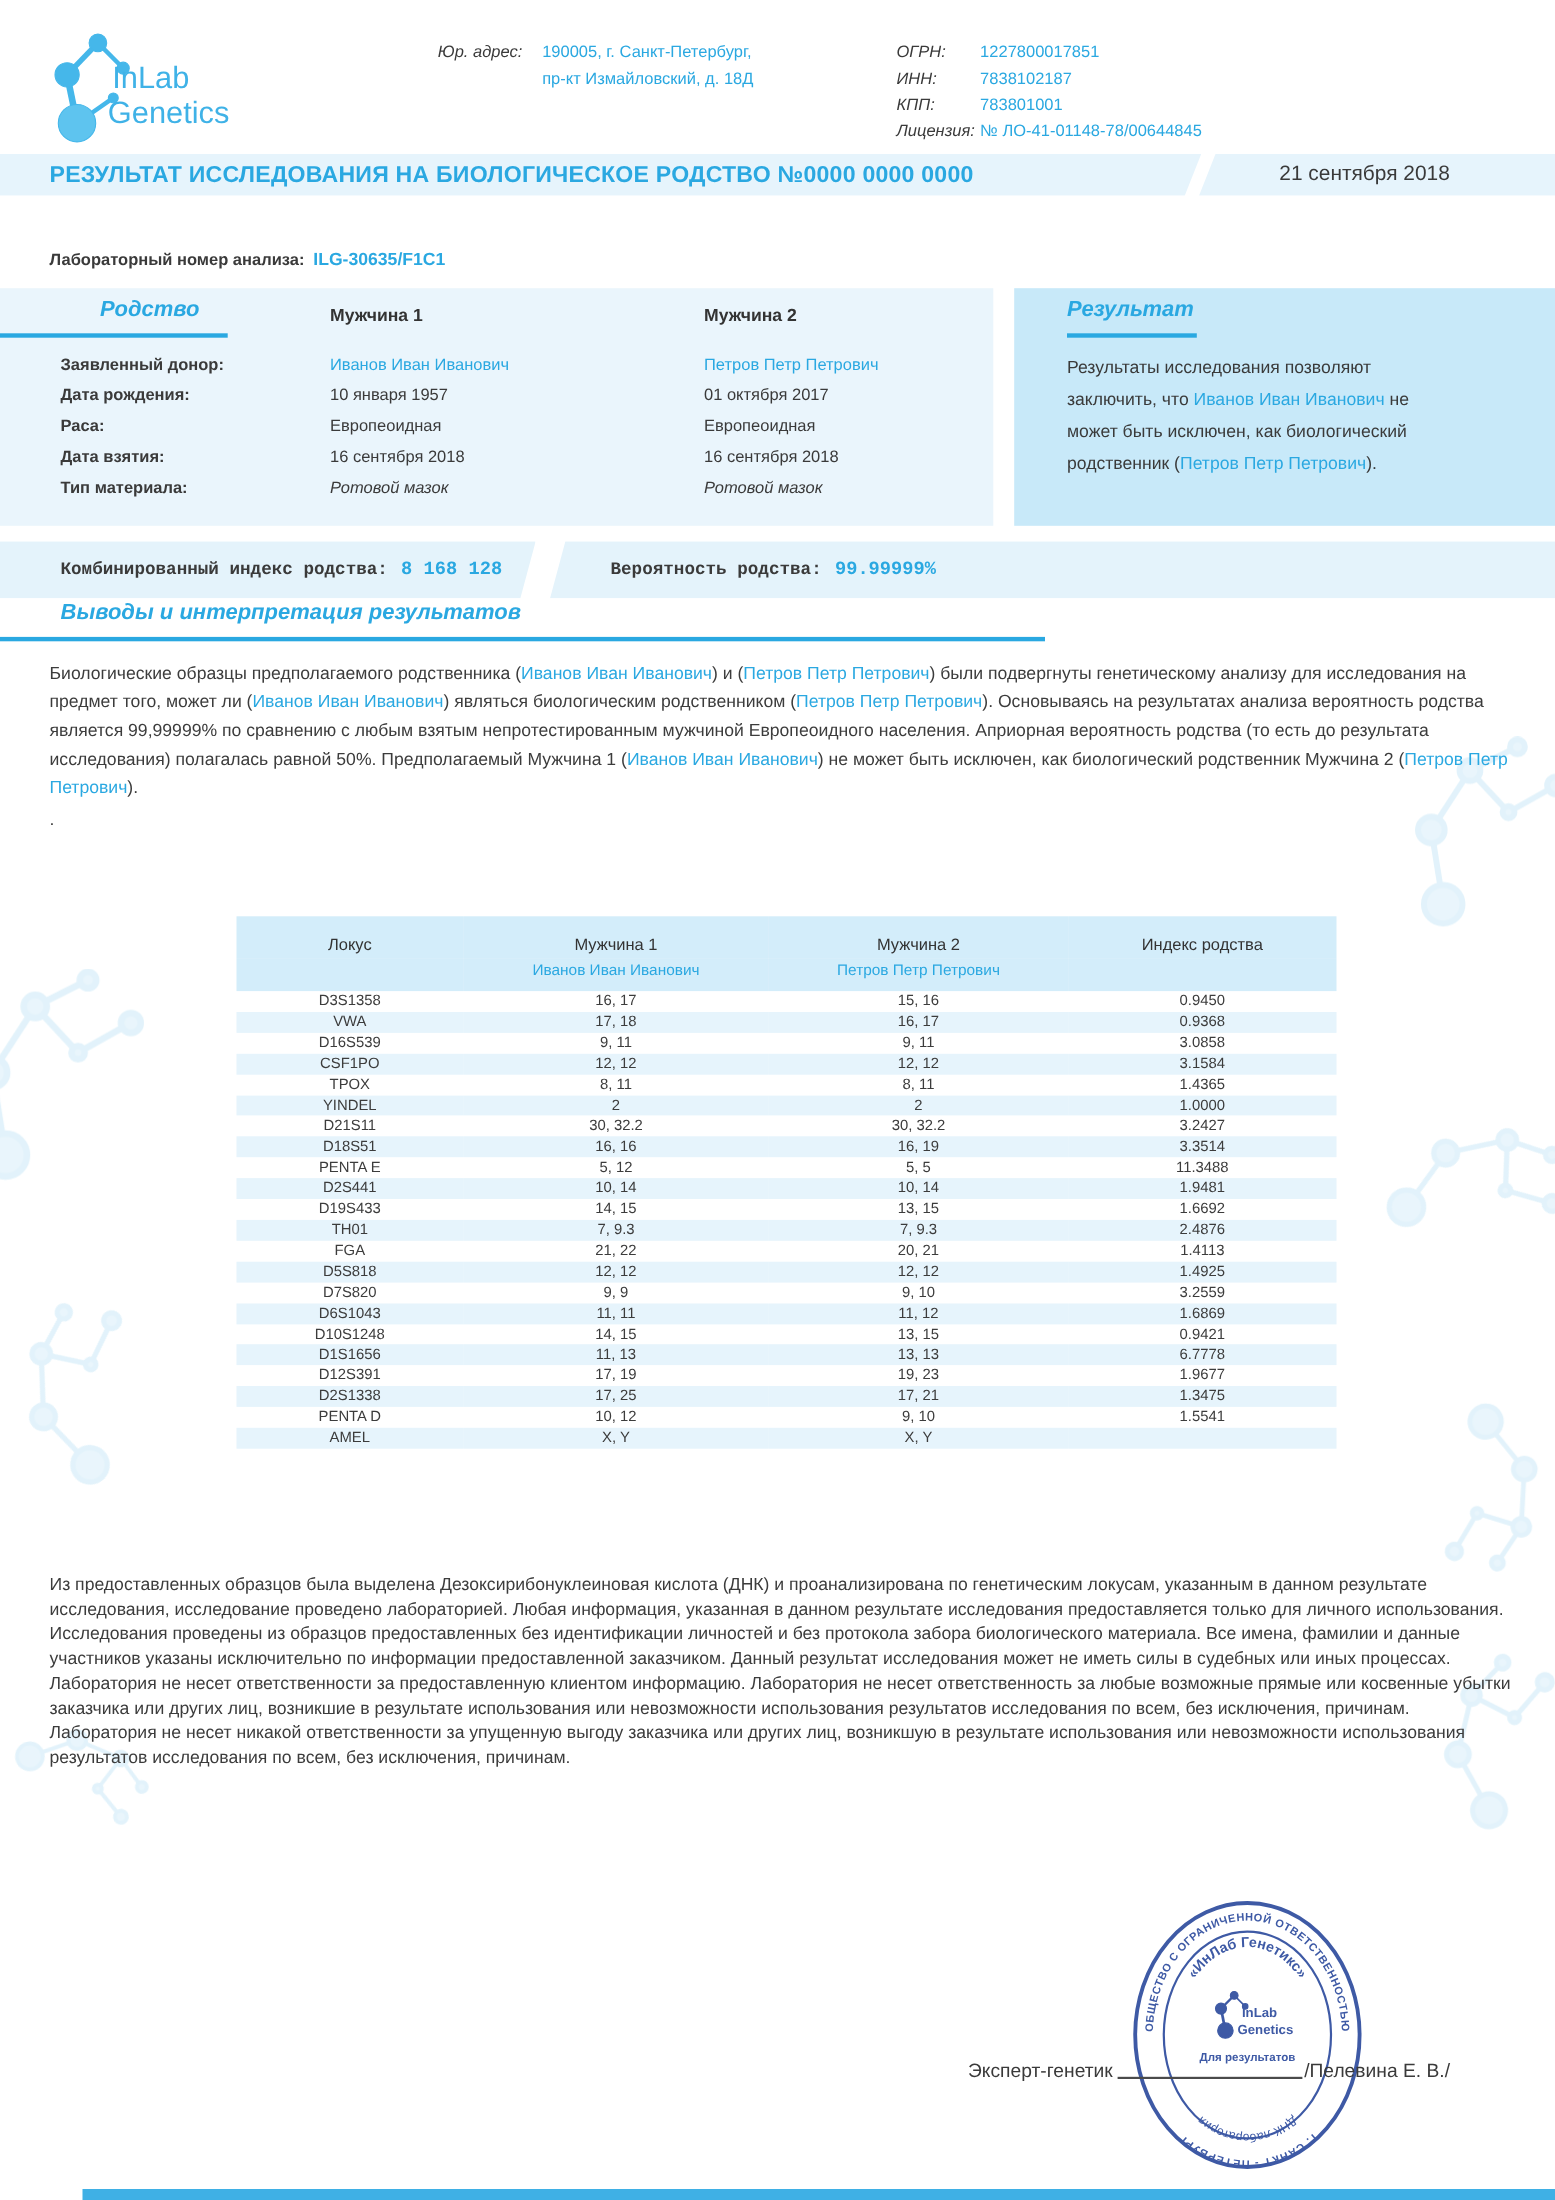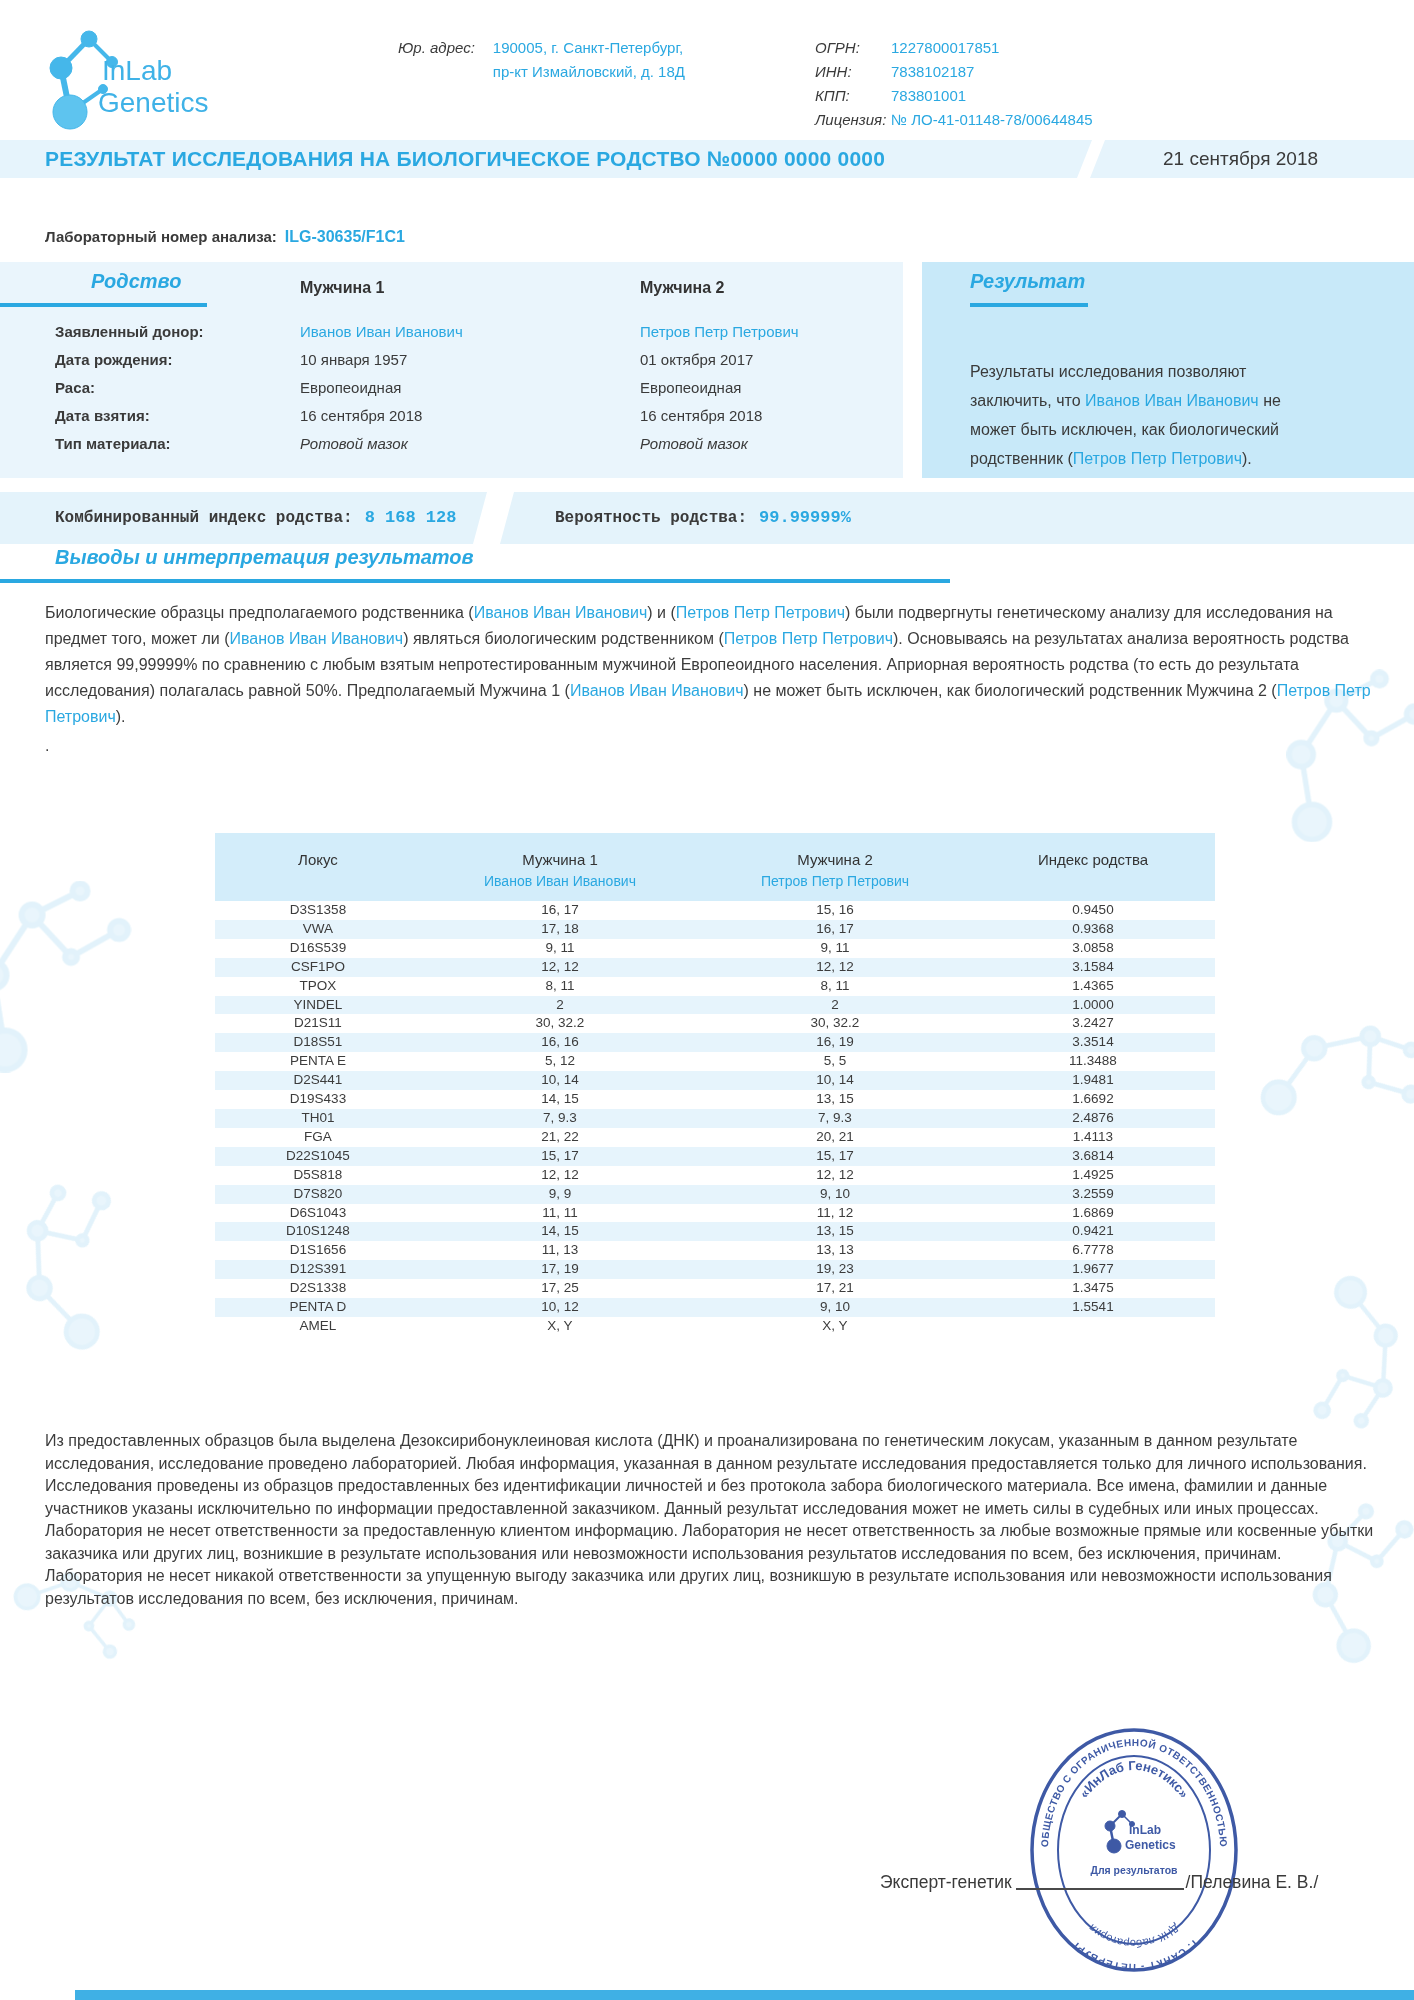--- a/index.html
+++ b/index.html
@@ -34,21 +34,21 @@
   .lab-no .accent{margin-left:8px;font-size:16px;}
 
   
   .kin-panel{position:absolute;left:0;top:262px;width:903px;height:216px;background:#eaf5fc;}
   .res-panel{position:absolute;left:922px;top:262px;width:492px;height:216px;background:#c8e9f9;}
   .sec-h{font-size:20px;font-weight:bold;font-style:italic;color:#2aa8e1;white-space:nowrap;}
   .sec-underline{position:absolute;height:4px;background:#2aa8e1;}
   .col-h{font-size:16px;font-weight:bold;color:#333;}
   .kv{font-size:15px;line-height:28px;white-space:nowrap;}
   .kv div{height:28px;}
-  .res-body{position:absolute;left:970px;top:320px;width:358px;font-size:16px;line-height:29px;color:#3a3a3a;margin-top:37px;}
+  .res-body{position:absolute;left:970px;top:320px;width:358px;font-size:16px;line-height:29px;color:#3a3a3a;}
 
   
   .m-bar1{position:absolute;left:0;top:492px;width:487px;height:52px;background:#e4f3fb;
           clip-path:polygon(0 0,100% 0,calc(100% - 14px) 100%,0 100%);}
   .m-bar2{position:absolute;left:500px;top:492px;width:914px;height:52px;background:#e4f3fb;
           clip-path:polygon(14px 0,100% 0,100% 100%,0 100%);}
   .m-text{position:absolute;top:492px;height:44px;line-height:52px;font-size:16px;font-weight:bold;white-space:nowrap;font-family:Liberation Mono, monospace;}
   .m-text .accent{margin-left:12px;font-size:17px;}
 
   .para{position:absolute;font-size:16px;color:#3c3c3c;}
@@ -298,26 +298,20 @@
           <td>TH01</td>
           <td>7, 9.3</td>
           <td>7, 9.3</td>
           <td>2.4876</td>
         </tr>
         <tr>
           <td>FGA</td>
           <td>21, 22</td>
           <td>20, 21</td>
           <td>1.4113</td>
-        </tr>
-        <tr>
-          <td>D22S1045</td>
-          <td>15, 17</td>
-          <td>15, 17</td>
-          <td>3.6814</td>
         </tr>
         <tr>
           <td>D5S818</td>
           <td>12, 12</td>
           <td>12, 12</td>
           <td>1.4925</td>
         </tr>
         <tr>
           <td>D7S820</td>
           <td>9, 9</td>

